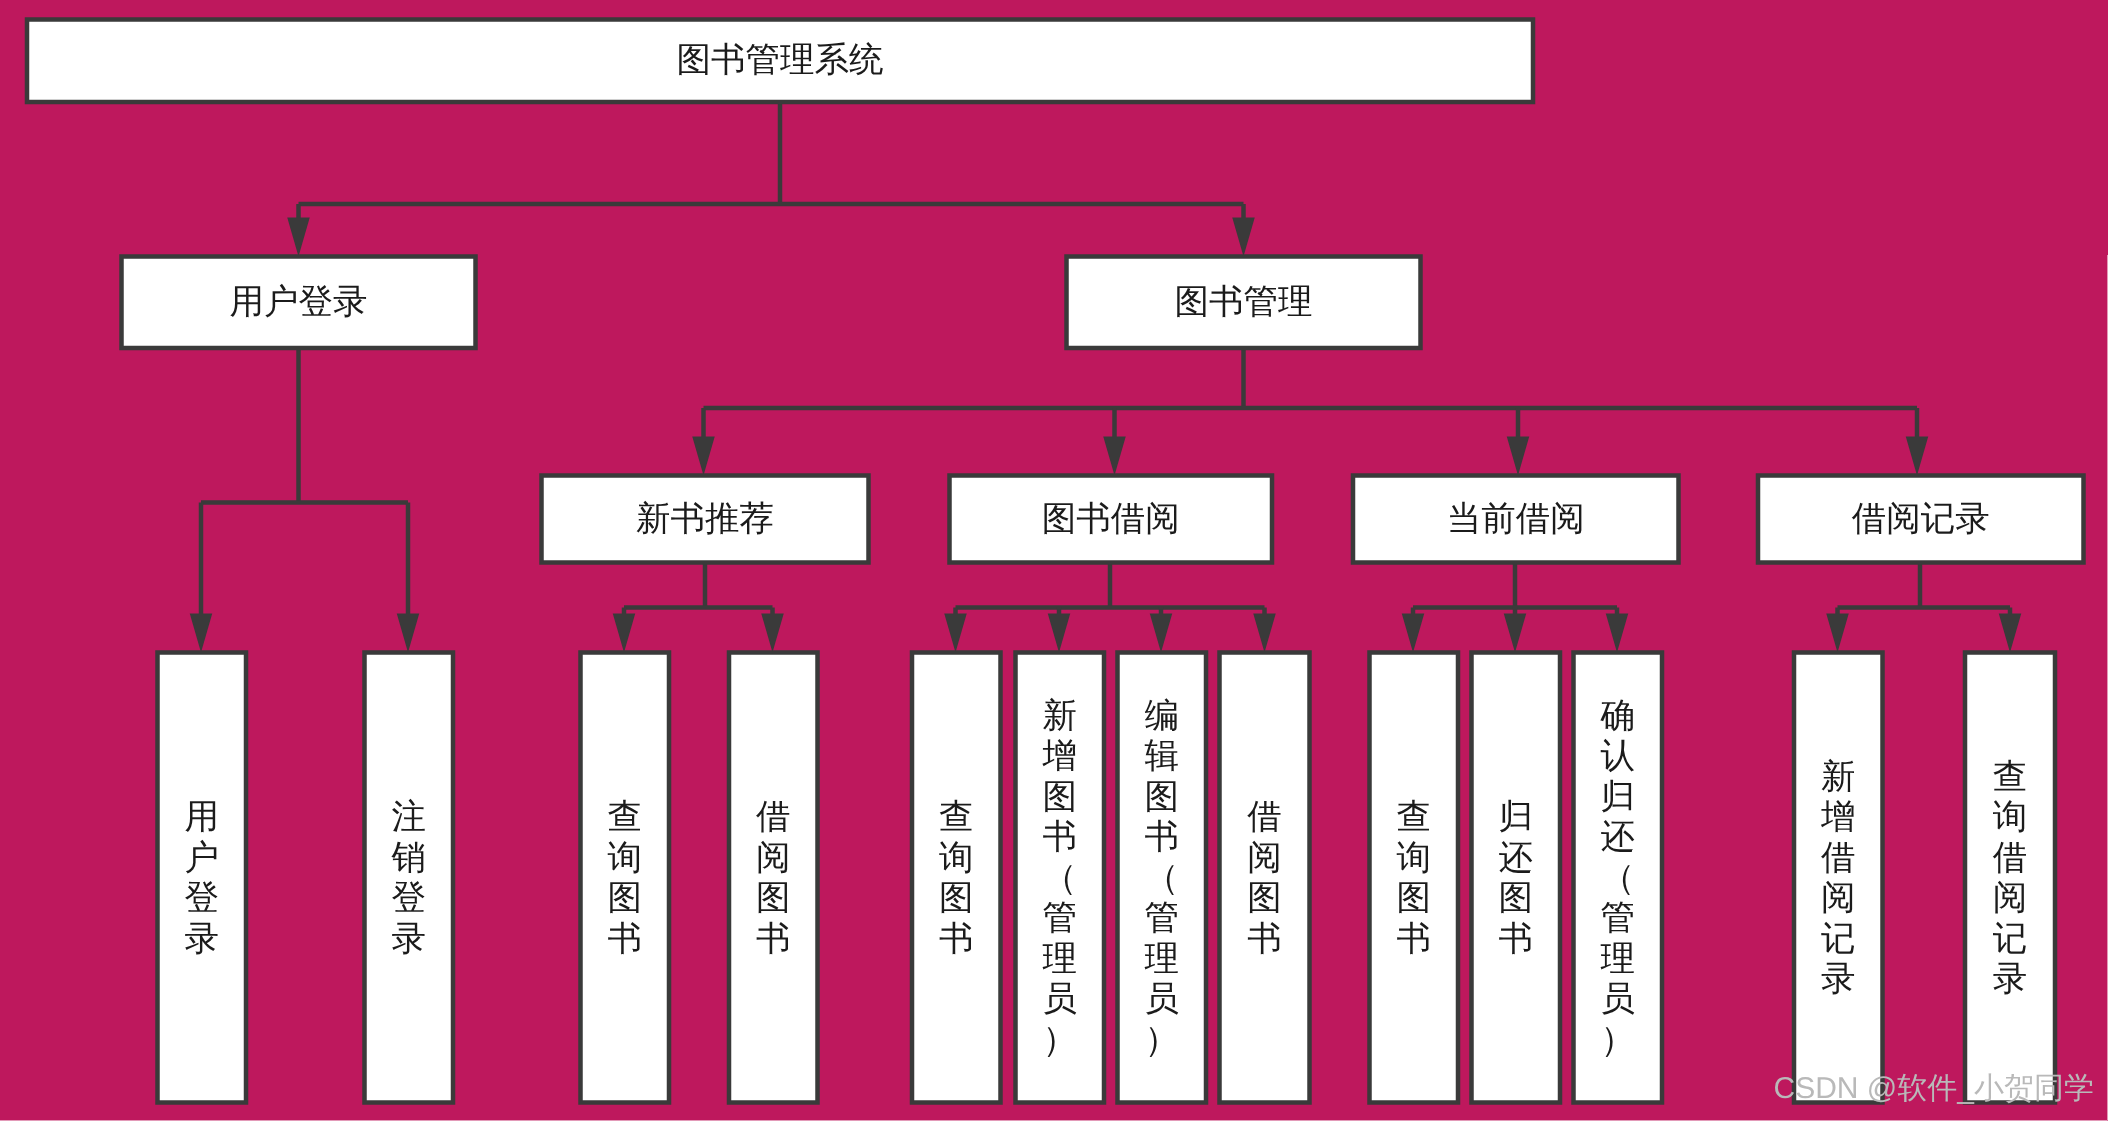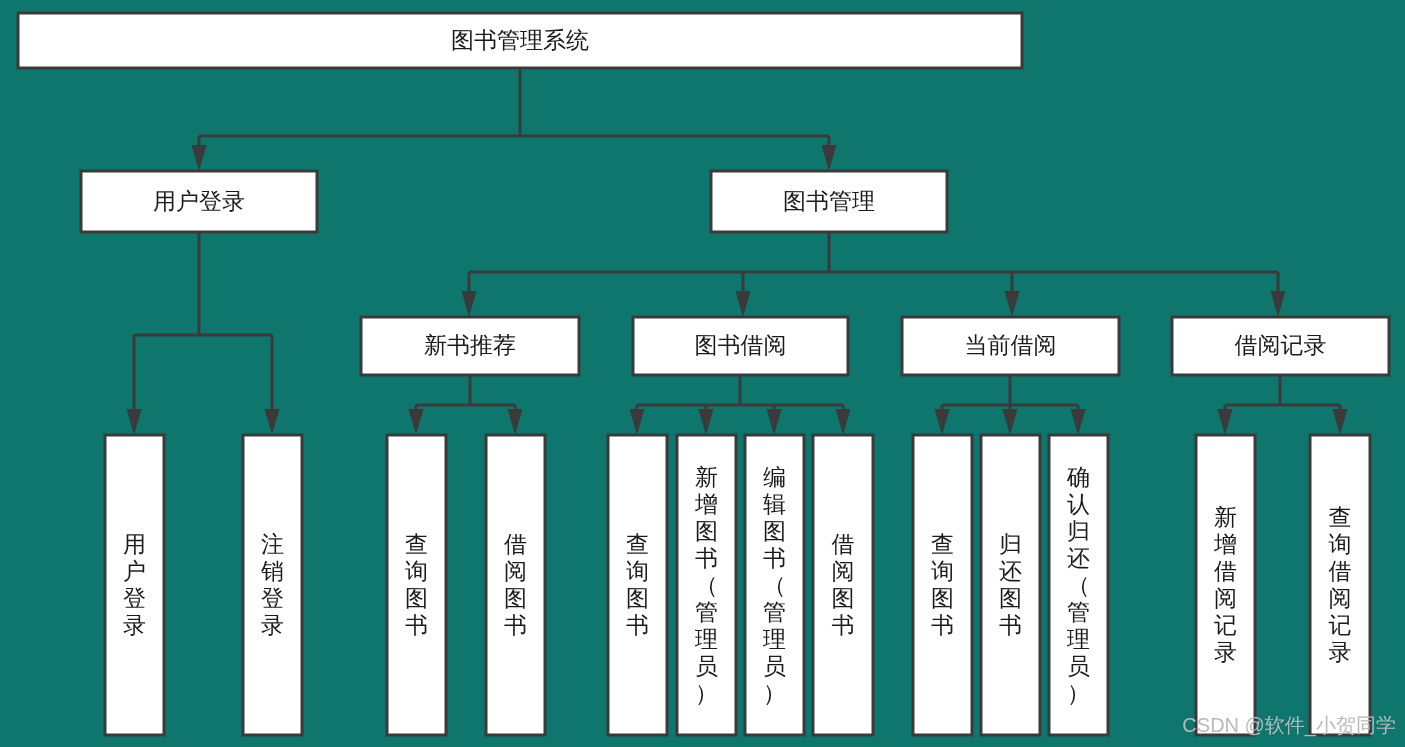--- a/index.html
+++ b/index.html
@@ -8,21 +8,21 @@
     padding: 0;
     background: #ffffff;
   }
   body {
     font-family: "Liberation Sans", "DejaVu Sans", sans-serif;
   }
   #diagram-root {
     position: relative;
     width: 1405px;
     height: 747px;
-    background: #0f766e;
+    background: #be185d;
     overflow: hidden;
   }
   svg.diagram-canvas {
     position: absolute;
     top: 0;
     left: 0;
     width: 1405px;
     height: 747px;
     display: block;
   }

